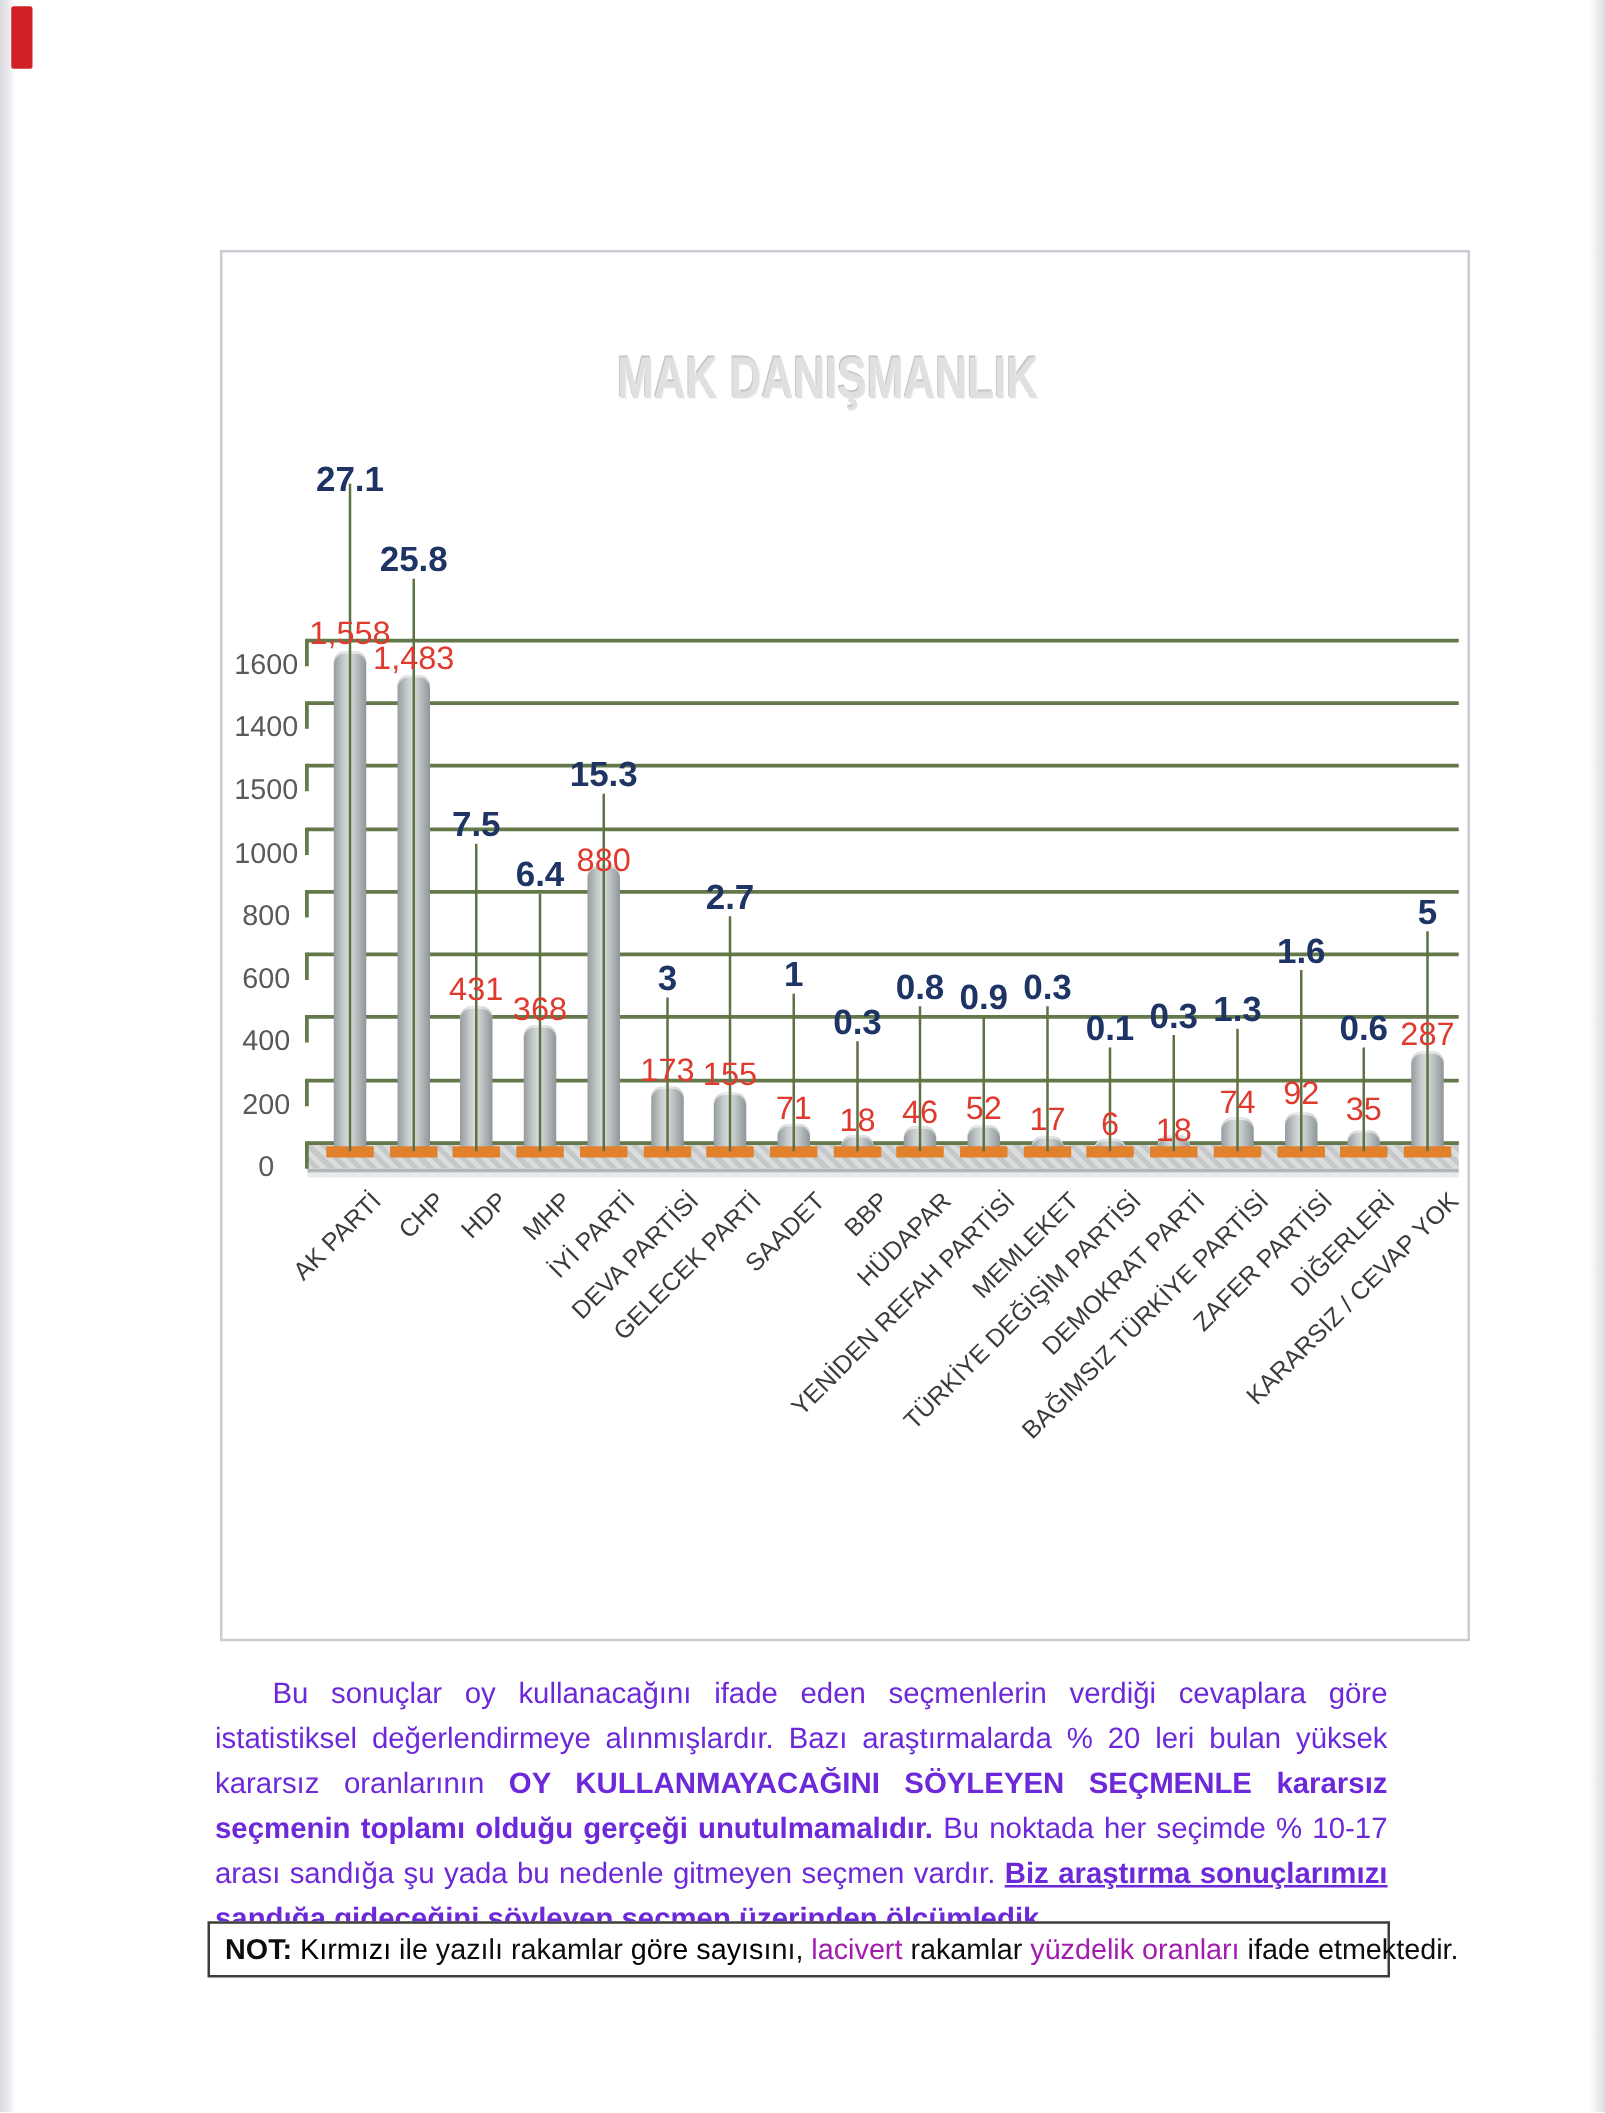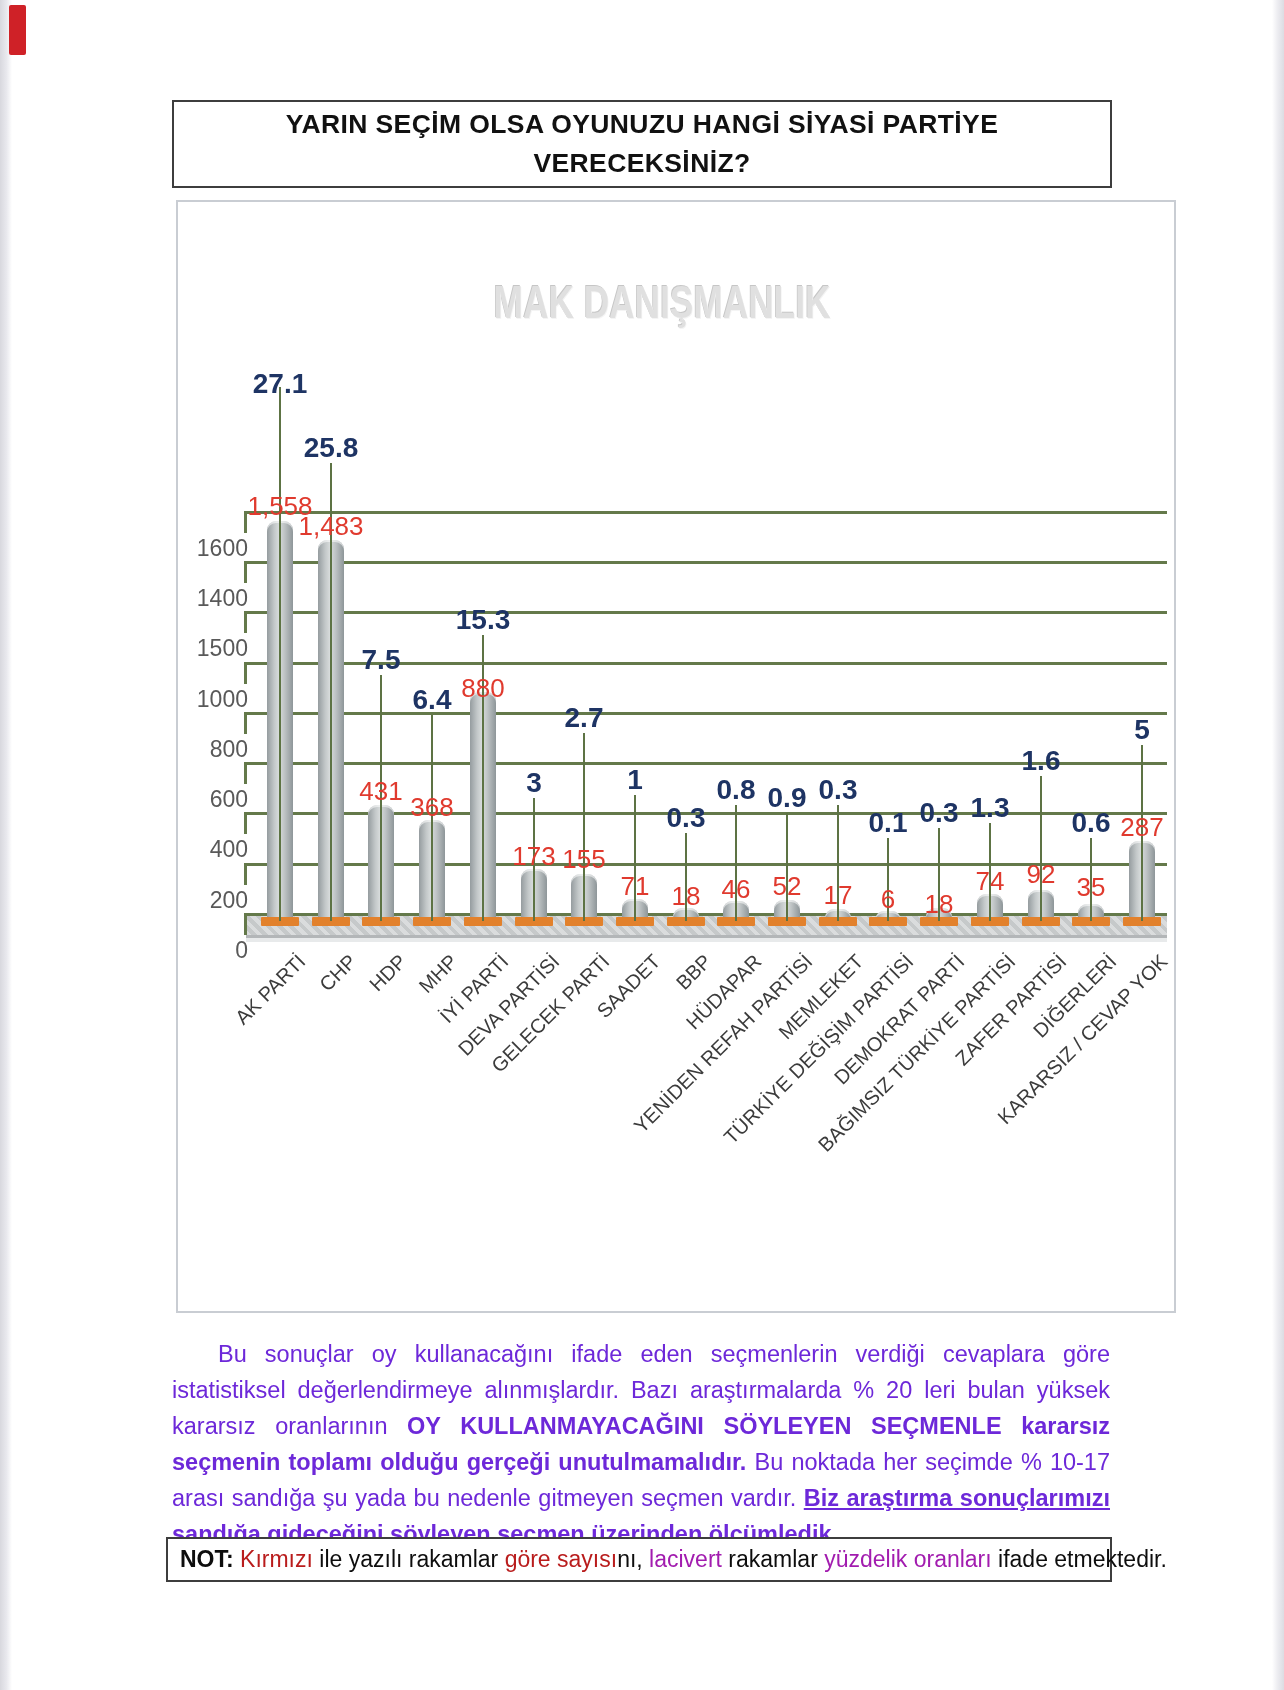--- a/index.html
+++ b/index.html
@@ -20,21 +20,21 @@
     background:#ffffff;border:2px solid #c9cdd3;box-sizing:border-box;}
   #plot{position:absolute;left:0;top:0;width:100%;height:100%;}
 
   .watermark{position:absolute;left:184px;top:72px;width:600px;text-align:center;
     font-size:47px;font-weight:bold;color:#e0e0e0;letter-spacing:0px;
     transform:scaleX(.75);transform-origin:50% 50%;
     text-shadow:1px 1px 0 #f4f4f4,-1px -1px 0 #c6c6c6;z-index:0;white-space:nowrap;}
 
   .gridline{position:absolute;height:3px;background:#64794a;z-index:2;}
   .gridtick{position:absolute;width:3px;background:#64794a;z-index:2;}
-  .ylab{position:absolute;width:70px;text-align:right;font-size:23px;color:#595959;z-index:2;margin-top:17px;}
+  .ylab{position:absolute;width:70px;text-align:center;font-size:23px;color:#595959;z-index:2;}
 
   .floor{position:absolute;z-index:1;
     background:repeating-linear-gradient(45deg,#dadcdd 0px,#dadcdd 4px,#c6c9ca 4px,#c6c9ca 8px);
     border-bottom:3px solid #b3b6b8;box-shadow:0 4px 0 #e8eaeb;}
 
   .bar{position:absolute;z-index:4;border-radius:9px 9px 3px 3px;
     background:linear-gradient(90deg,#959c9f 0%,#c3c8c9 28%,#d8dcdc 46%,#c0c5c6 66%,#8e9699 100%);
     box-shadow:inset 0 2px 0 rgba(255,255,255,.55);}
   .obase{position:absolute;height:9px;background:#e2812c;z-index:5;border-radius:1px;}
   .leader{position:absolute;width:2px;background:#5d7344;z-index:6;}
@@ -46,35 +46,31 @@
     transform:rotate(-45deg);transform-origin:100% 0%;white-space:nowrap;z-index:3;}
 
   .para{position:absolute;left:172px;top:1336px;width:938px;font-size:23.5px;line-height:36px;
     color:#6d28d9;text-align:justify;text-indent:46px;}
   .note-box{position:absolute;left:166px;top:1537px;width:946px;box-sizing:border-box;
     border:2px solid #3d3d3d;background:#ffffff;padding:7px 12px;font-size:23px;color:#0d0d0d;white-space:nowrap;}
 
   .seg-n{font-weight:normal;}
   .seg-b{font-weight:bold;}
   .seg-bu{font-weight:bold;text-decoration:underline;}
-  .seg-red{color:#b91c1c;}
+  .seg-red{color:#000000;}
   .seg-blue{color:#a21caf;}
 </style>
 </head>
 <body>
 
 <div id="canvas">
   <div class="edge-left"></div>
   <div class="edge-right"></div>
   <div class="red-mark"></div>
 
-  <div class="title-box">
-    <div class="title-line">YARIN SEÇİM OLSA OYUNUZU HANGİ SİYASİ PARTİYE</div>
-    <div class="title-line">VERECEKSİNİZ?</div>
-  </div>
 
   <div class="chart-box">
     <div class="watermark">MAK DANIŞMANLIK</div>
     <div id="plot">
         <div class="floor" style="left: 68px; top: 711px; width: 921px; height: 22px;"></div>
         <div class="gridline" style="left: 68px; top: 711px; width: 921px;"></div>
         <div class="gridtick" style="left: 66px; top: 711px; height: 22px;"></div>
         <div class="ylab" style="left: 0px; top: 718px;">0</div>
         <div class="gridline" style="left: 68px; top: 661px; width: 921px;"></div>
         <div class="gridtick" style="left: 66px; top: 661px; height: 22px;"></div>

